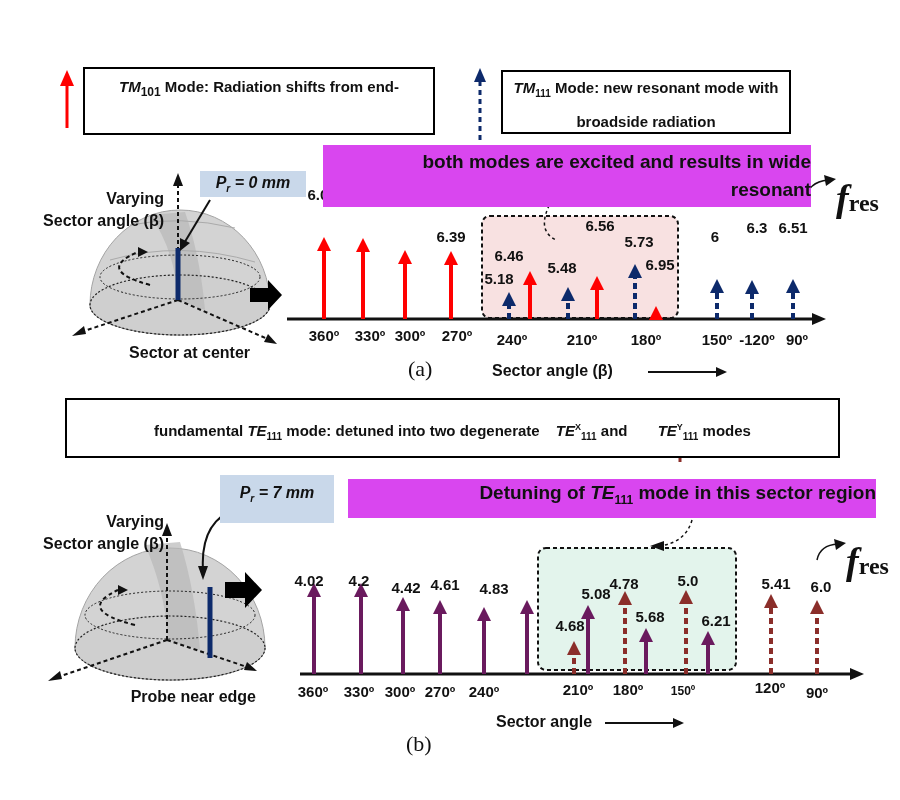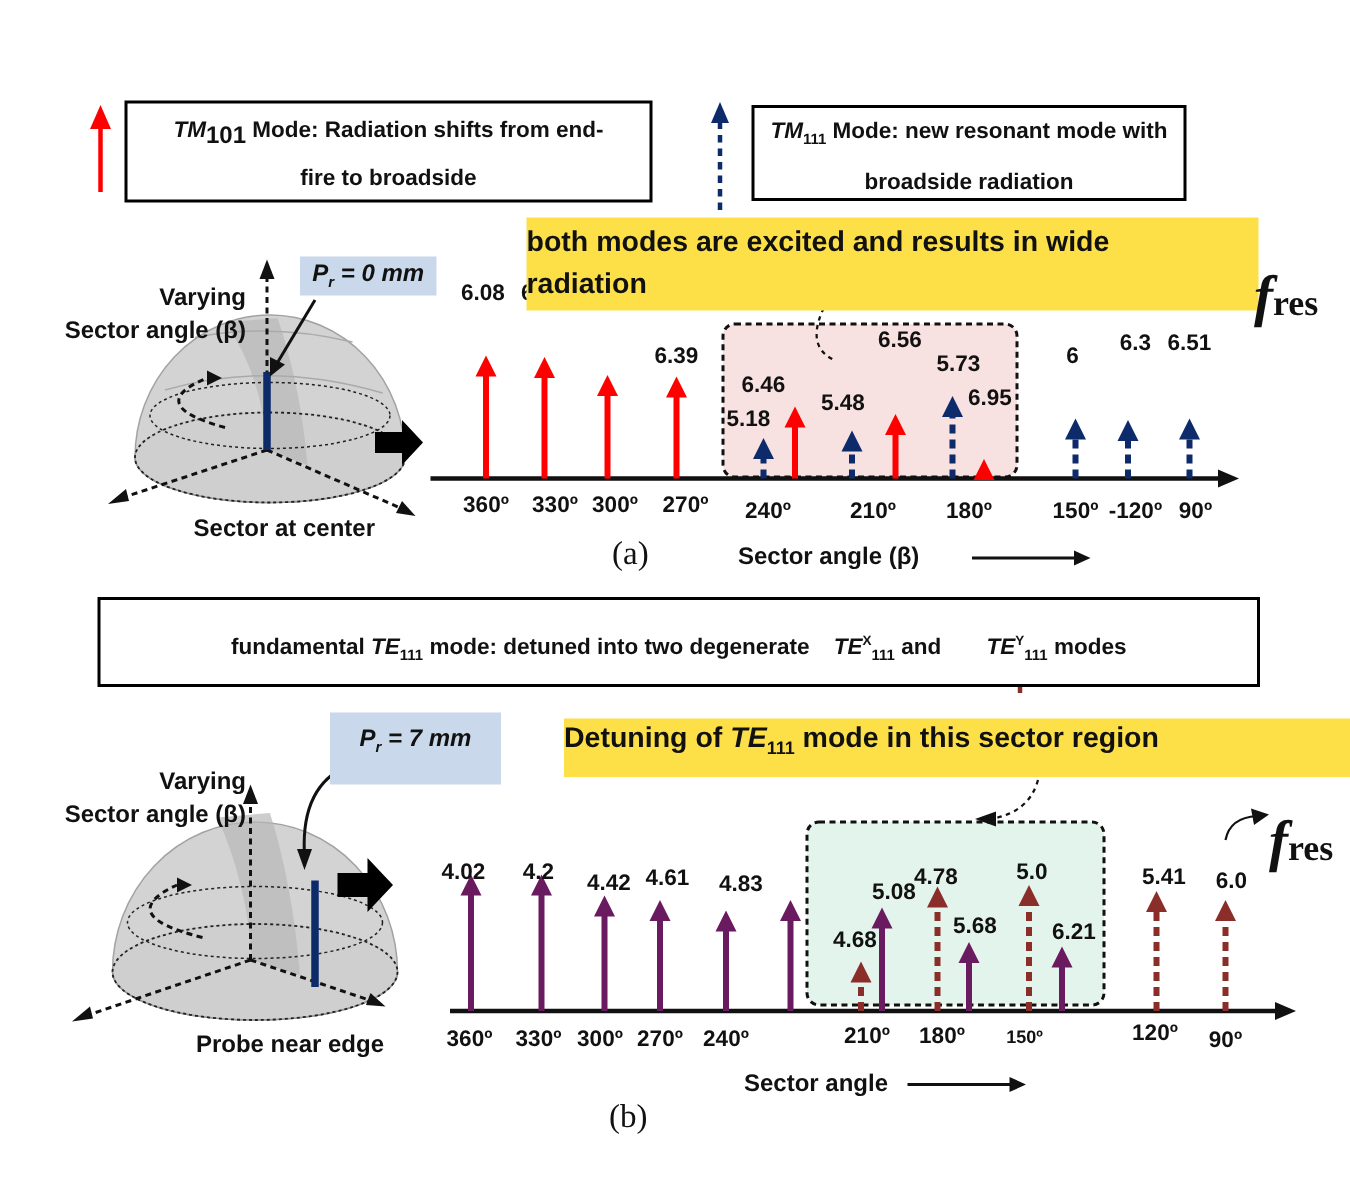--- a/index.html
+++ b/index.html
@@ -2,22 +2,22 @@
 <html><head>
 <meta charset="utf-8">
 <style>
   html, body { margin: 0; padding: 0; background: #ffffff; }
   body { width: 900px; height: 800px; position: relative; overflow: hidden;
          font-family: "Liberation Sans", sans-serif; color: #111; }
   .abs { position: absolute; }
   .box { position: absolute; border: 2px solid #000; background: #fff; box-sizing: border-box;
          font-weight: bold; font-size: 15px; text-align: center; line-height: 28px; }
   .box i { font-style: italic; }
-  .note { position: absolute; background: #fde047; font-weight: bold; font-size: 19px;
-          text-align: left; line-height: 28px; box-sizing: border-box; margin-left: 28px; }
+  .note { position: absolute; background: #d946ef; font-weight: bold; font-size: 19px;
+          text-align: right; line-height: 28px; box-sizing: border-box; }
   .pr { position: absolute; background: #c9d8ea; font-weight: bold; font-style: italic;
         font-size: 16px; line-height: 24px; text-align: center; }
   .side-label { position: absolute; font-weight: bold; font-size: 16px; text-align: right; line-height: 22px; }
   .fig-cap { position: absolute; font-family: "Liberation Serif", serif; font-size: 22px; }
   .fres { position: absolute; font-family: "Liberation Serif", serif; font-weight: bold; }
   .fres .f { font-size: 38px; font-style: italic; }
   .fres .s { font-size: 24px; }
   svg text { font-family: "Liberation Sans", sans-serif; }
   .val { font-weight: bold; font-size: 15px; fill: #111; }
   .tick { font-weight: bold; font-size: 15px; fill: #111; }
@@ -282,33 +282,32 @@
       </g>
     <text class="axis-title" x="496" y="727">Sector angle</text>
     <line x1="605" y1="723" x2="677" y2="723" stroke="#111" stroke-width="2"></line>
     <polygon points="673,718 684,723 673,728" fill="#111"></polygon>
     <path d="M817,560 Q820,545 838,544" fill="none" stroke="#111" stroke-width="1.5"></path>
     <polygon points="834,539 846,543 836,550" fill="#111"></polygon>
   </g>
 </svg>
 
 <div class="box" style="left:83px;top:67px;width:352px;height:68px;padding-top:4px;">
-  <div><i>TM</i><sub style="font-size:16px">101</sub><span> Mode: Radiation shifts from end-</span></div>
-  <div>fire to broadside</div>
+  <div><i>TM</i><sub style="font-size:12px">101</sub><span> Mode: Radiation shifts from end-</span></div>
 </div>
 <div class="box" style="left:501px;top:70px;width:290px;height:64px;padding-top:2px;">
   <div><i>TM</i><sub style="font-size:10px">111</sub><span style="font-weight:bold"> Mode: new resonant mode with</span></div>
   <div>broadside radiation</div>
 </div>
 
 <div class="note" style="left:323px;top:145px;width:488px;height:62px;padding-top:3px;">
   <div>both modes are excited and results in wide</div>
-  <div>radiation</div>
-</div>
-<div class="pr" style="left:200px;top:171px;width:91px;height:26px;">
+  <div>resonant</div>
+</div>
+<div class="pr" style="left:200px;top:171px;width:106px;height:26px;">
   <span>P</span><sub style="font-size:10px">r</sub><span> = 0 mm</span>
 </div>
 <div class="side-label" style="left:14px;top:188px;width:150px;">
   <div>Varying</div>
   <div>Sector angle (β)</div>
 </div>
 <div class="side-label" style="left:70px;top:342px;width:180px;">Sector at center</div>
 <div class="fig-cap" style="left:408px;top:356px;">(a)</div>
 <div class="fres" style="left:836px;top:176px;"><span class="f">f</span><span class="s">res</span></div>
 

